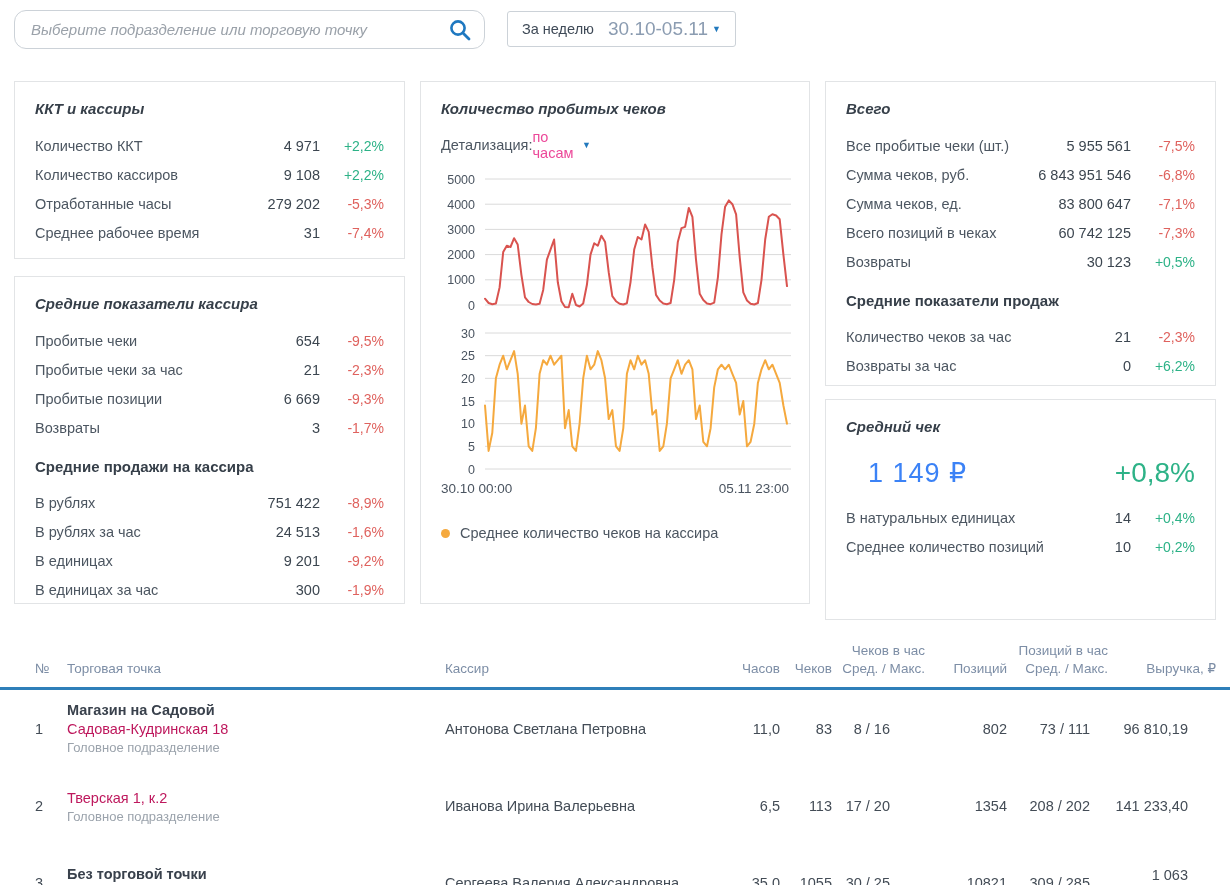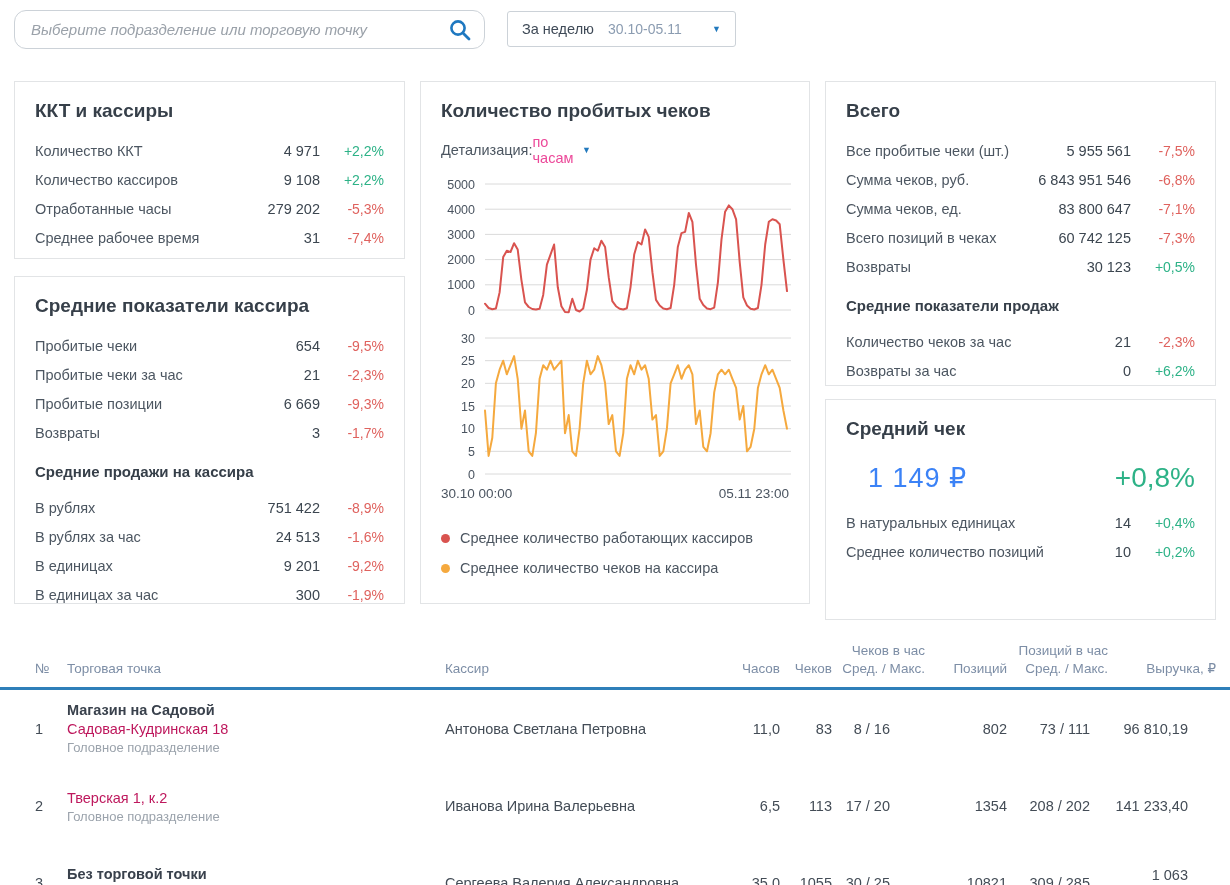--- a/index.html
+++ b/index.html
@@ -10,29 +10,29 @@
   .topbar{display:flex;align-items:flex-start;margin:10px 14px 0 14px;}
   .searchbox{width:471px;height:39px;border:1px solid #ccd2d8;border-radius:12px;
     display:flex;align-items:center;padding:0 12px 0 14px;}
   .searchbox input{flex:1;border:none;outline:none;font-size:15px;color:#3c4650;
     font-family:inherit;background:transparent;}
   .searchbox input::placeholder{color:#9aa1a9;font-style:italic;}
   .search-icon{display:flex;align-items:center;margin-left:8px;cursor:pointer;}
   .period{margin-left:22px;width:229px;height:36px;margin-top:1px;border:1px solid #ccd2d8;border-radius:3px;
     display:flex;align-items:center;padding:0 14px;cursor:pointer;}
   .period .plabel{color:#3f4a57;font-size:14.5px;}
-  .period .prange{color:#8b9cb1;font-size:14px;margin-left:14px;}
+  .period .prange{color:#8b9cb1;font-size:19px;margin-left:14px;}
   .period .caret,.detail .caret{color:#2279bd;font-size:9px;margin-left:auto;}
 
   
   .cards{display:grid;grid-template-columns:391px 390px 391px;gap:15px;margin:32px 14px 0 14px;align-items:start;}
   .col{display:flex;flex-direction:column;gap:17px;}
   .col-right{gap:13px;}
   .card{background:#fff;border:1px solid #e2e4e6;padding:18px 20px;}
-  .card h3{margin:0 0 14px 0;font-size:19px;color:#363f49;}
+  .card h3{margin:0 0 14px 0;font-size:15px;color:#363f49;font-style:italic;}
   .card h4{margin:16px 0 13px 0;font-size:15px;color:#363f49;}
   .card-kkt{height:178px;} .card-cashier{height:328px;}
   .card-chart{height:523px;} .card-checks{height:305px;} .card-avgcheck{height:221px;}
 
   .mrow{display:flex;align-items:center;height:29px;font-size:14.5px;}
   .ml{flex:1;color:#4c5661;}
   .mv{color:#3c4650;text-align:right;}
   .md{width:64px;text-align:right;font-size:14px;}
   .up{color:#2db287;} .down{color:#df625e;}
 
@@ -202,24 +202,20 @@
           <line x1="44" x2="350" y1="6" y2="6" stroke="#dadada" stroke-width="1"></line>
           <text x="34" y="10.5" text-anchor="end" class="tick">30</text>
           <polyline points="44.0,78.5 47.6,123.9 51.3,105.7 54.9,51.3 58.6,37.7 62.2,28.7 65.8,42.3 69.5,33.2 73.1,24.1 76.7,46.8 80.4,96.7 84.0,78.5 87.7,119.3 91.3,123.9 94.9,101.2 98.6,46.8 102.2,33.2 105.9,37.7 109.5,28.7 113.1,37.7 116.8,33.2 120.4,28.7 124.0,101.2 127.7,83.1 131.3,119.3 135.0,123.9 138.6,96.7 142.2,51.3 145.9,28.7 149.5,42.3 153.2,37.7 156.8,24.1 160.4,33.2 164.1,51.3 167.7,92.1 171.3,83.1 175.0,119.3 178.6,123.9 182.3,101.2 185.9,46.8 189.5,33.2 193.2,42.3 196.8,28.7 200.5,37.7 204.1,33.2 207.7,46.8 211.4,87.6 215.0,83.1 218.7,123.9 222.3,119.3 225.9,96.7 229.6,51.3 233.2,42.3 236.8,33.2 240.5,46.8 244.1,37.7 247.8,33.2 251.4,42.3 255.0,92.1 258.7,78.5 262.3,114.8 266.0,119.3 269.6,101.2 273.2,60.4 276.9,42.3 280.5,37.7 284.1,42.3 287.8,37.7 291.4,46.8 295.1,55.9 298.7,87.6 302.3,74.0 306.0,119.3 309.6,114.8 313.3,96.7 316.9,55.9 320.5,42.3 324.2,33.2 327.8,42.3 331.4,37.7 335.1,46.8 338.7,55.9 342.4,78.5 346.0,96.7" fill="none" stroke="#f5a93e" stroke-width="2" stroke-linejoin="round" stroke-linecap="round"></polyline>
         </svg>
       <div class="xlabels">
         <span>30.10 00:00</span>
         <span>05.11 23:00</span>
       </div>
       <div class="legend" id="legend">
           <div class="legend-item">
-            <span class="dot" style="background: rgb(217, 83, 79);"></span>
-            <span class="">Среднее количество работающих кассиров</span>
-          </div>
-          <div class="legend-item">
             <span class="dot" style="background: rgb(245, 169, 62);"></span>
             <span class="">Среднее количество чеков на кассира</span>
           </div>
         </div>
     </div>
   </div>
 
   <div class="col col-right">
     <div class="card card-checks">
       <h3>Всего</h3>

